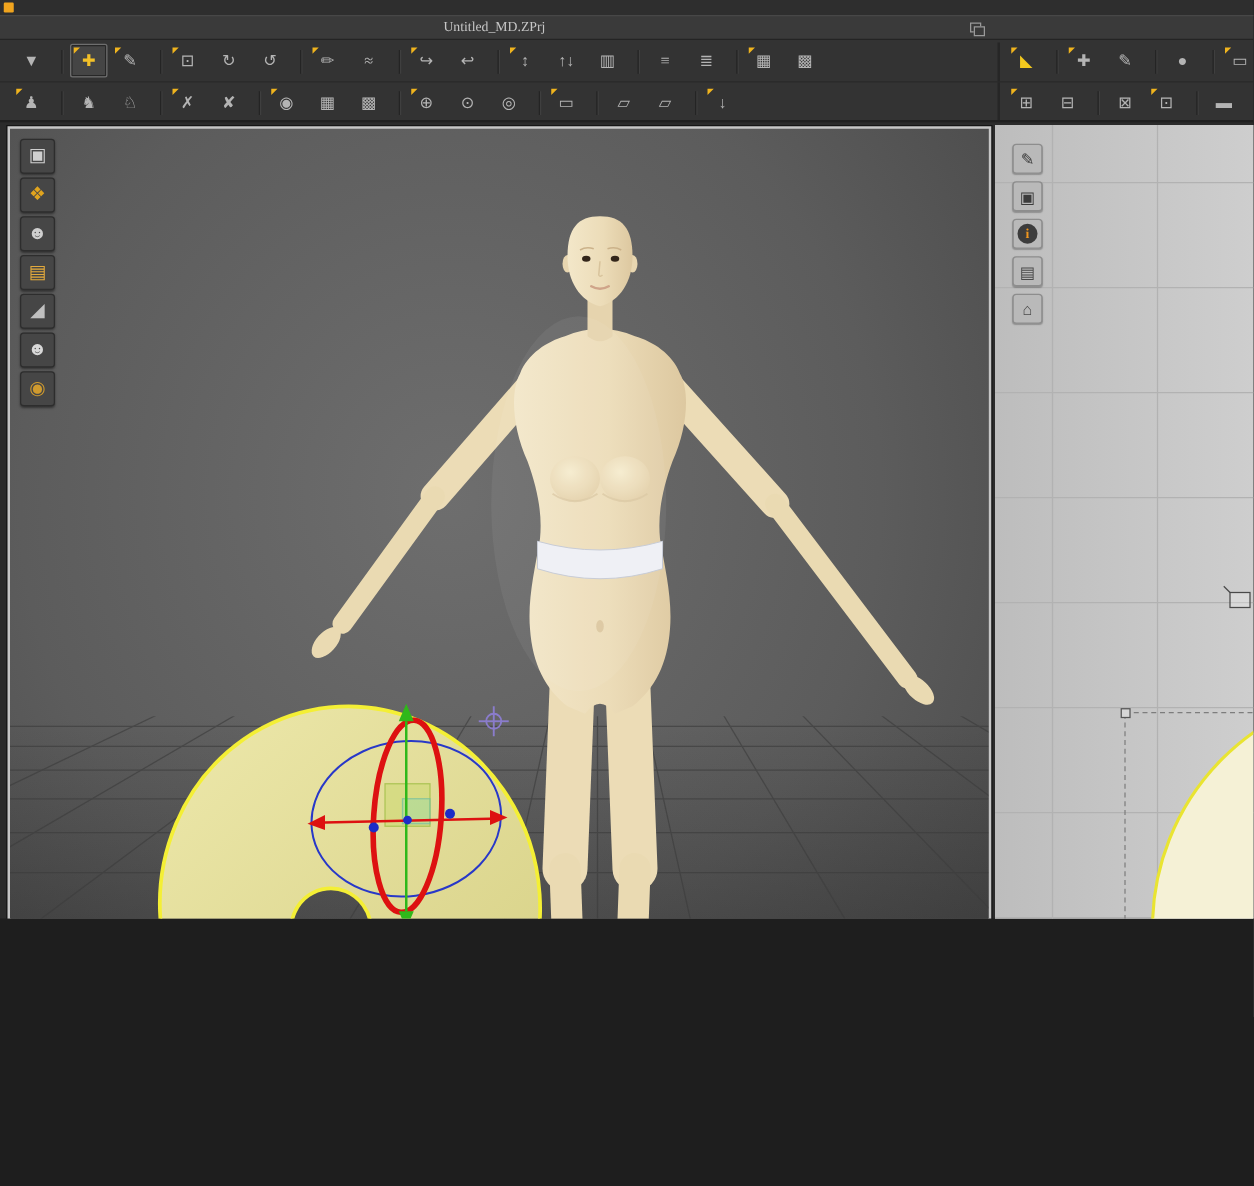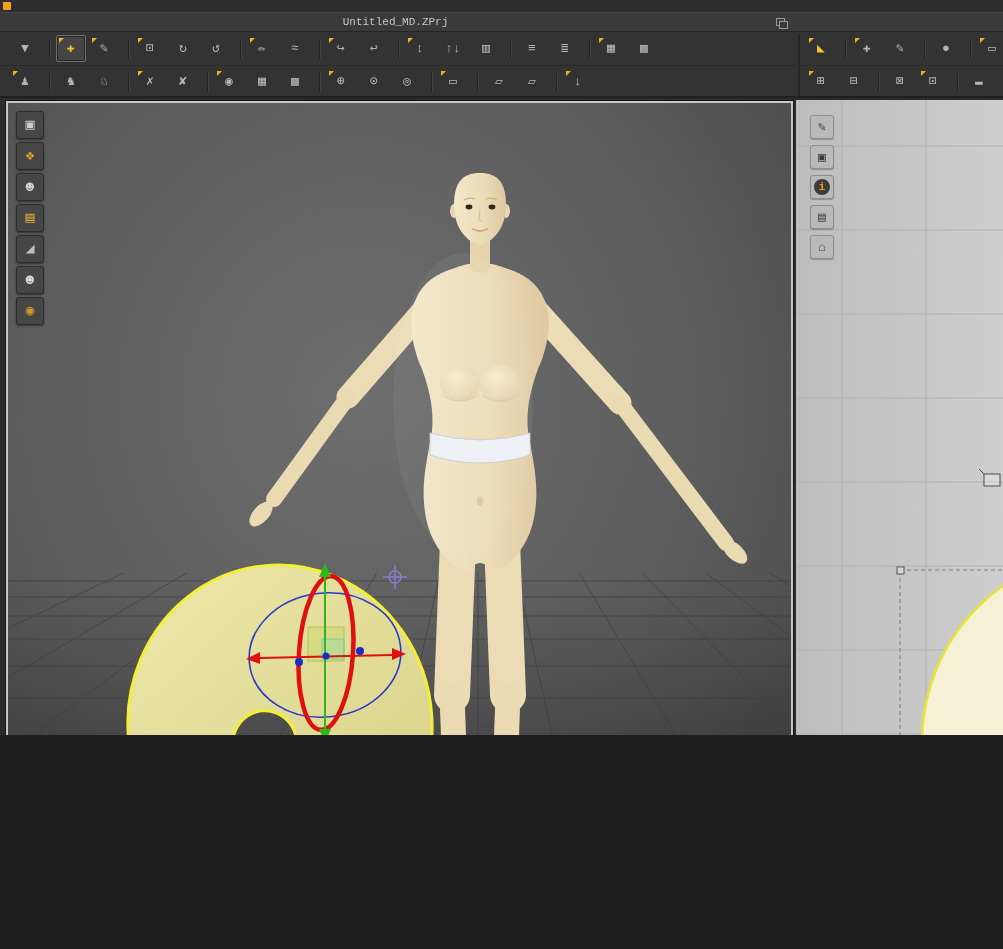--- a/index.html
+++ b/index.html
@@ -1,17 +1,17 @@
 <!DOCTYPE html>
 <html style="--accent: #f0b41e; --toolbar-bg: #333333; --viewport3d-bg: #5e5e5e; --viewport2d-bg: #c4c4c4; --skin: #ecdcb6; --pattern-fill: #e5df9c; --pattern-outline: #f2ee3c; --pattern2d-fill: #f5f1d6; --gizmo-red: #dd1111; --gizmo-green: #2fb81a; --gizmo-blue: #2838c8;"><head>
 <meta charset="utf-8">
 <style>
   html,body{margin:0;padding:0;background:#1e1e1e;}
   #app{position:relative;width:1003px;height:735px;background:#2b2b2b;overflow:hidden;
-       font-family:Liberation Mono, monospace;-webkit-font-smoothing:antialiased;}
+       font-family:Liberation Serif, serif;-webkit-font-smoothing:antialiased;}
 
   
   .menubar{position:absolute;left:0;top:0;width:1003px;height:12px;background:#2e2e2e;overflow:hidden;}
   .appicon{position:absolute;left:3px;top:2px;width:8px;height:8px;background:#f0a41e;border-radius:1px;}
   .menuitems{position:absolute;left:22px;top:0;display:flex;gap:16px;transform:translateY(-6px);
              font-size:11px;color:#8f8f8f;white-space:nowrap;}
 
   
   .titlebar{position:absolute;left:0;top:12px;width:1003px;height:20px;background:#3a3a3a;
             border-top:1px solid #474747;border-bottom:1px solid #242424;box-sizing:border-box;}

